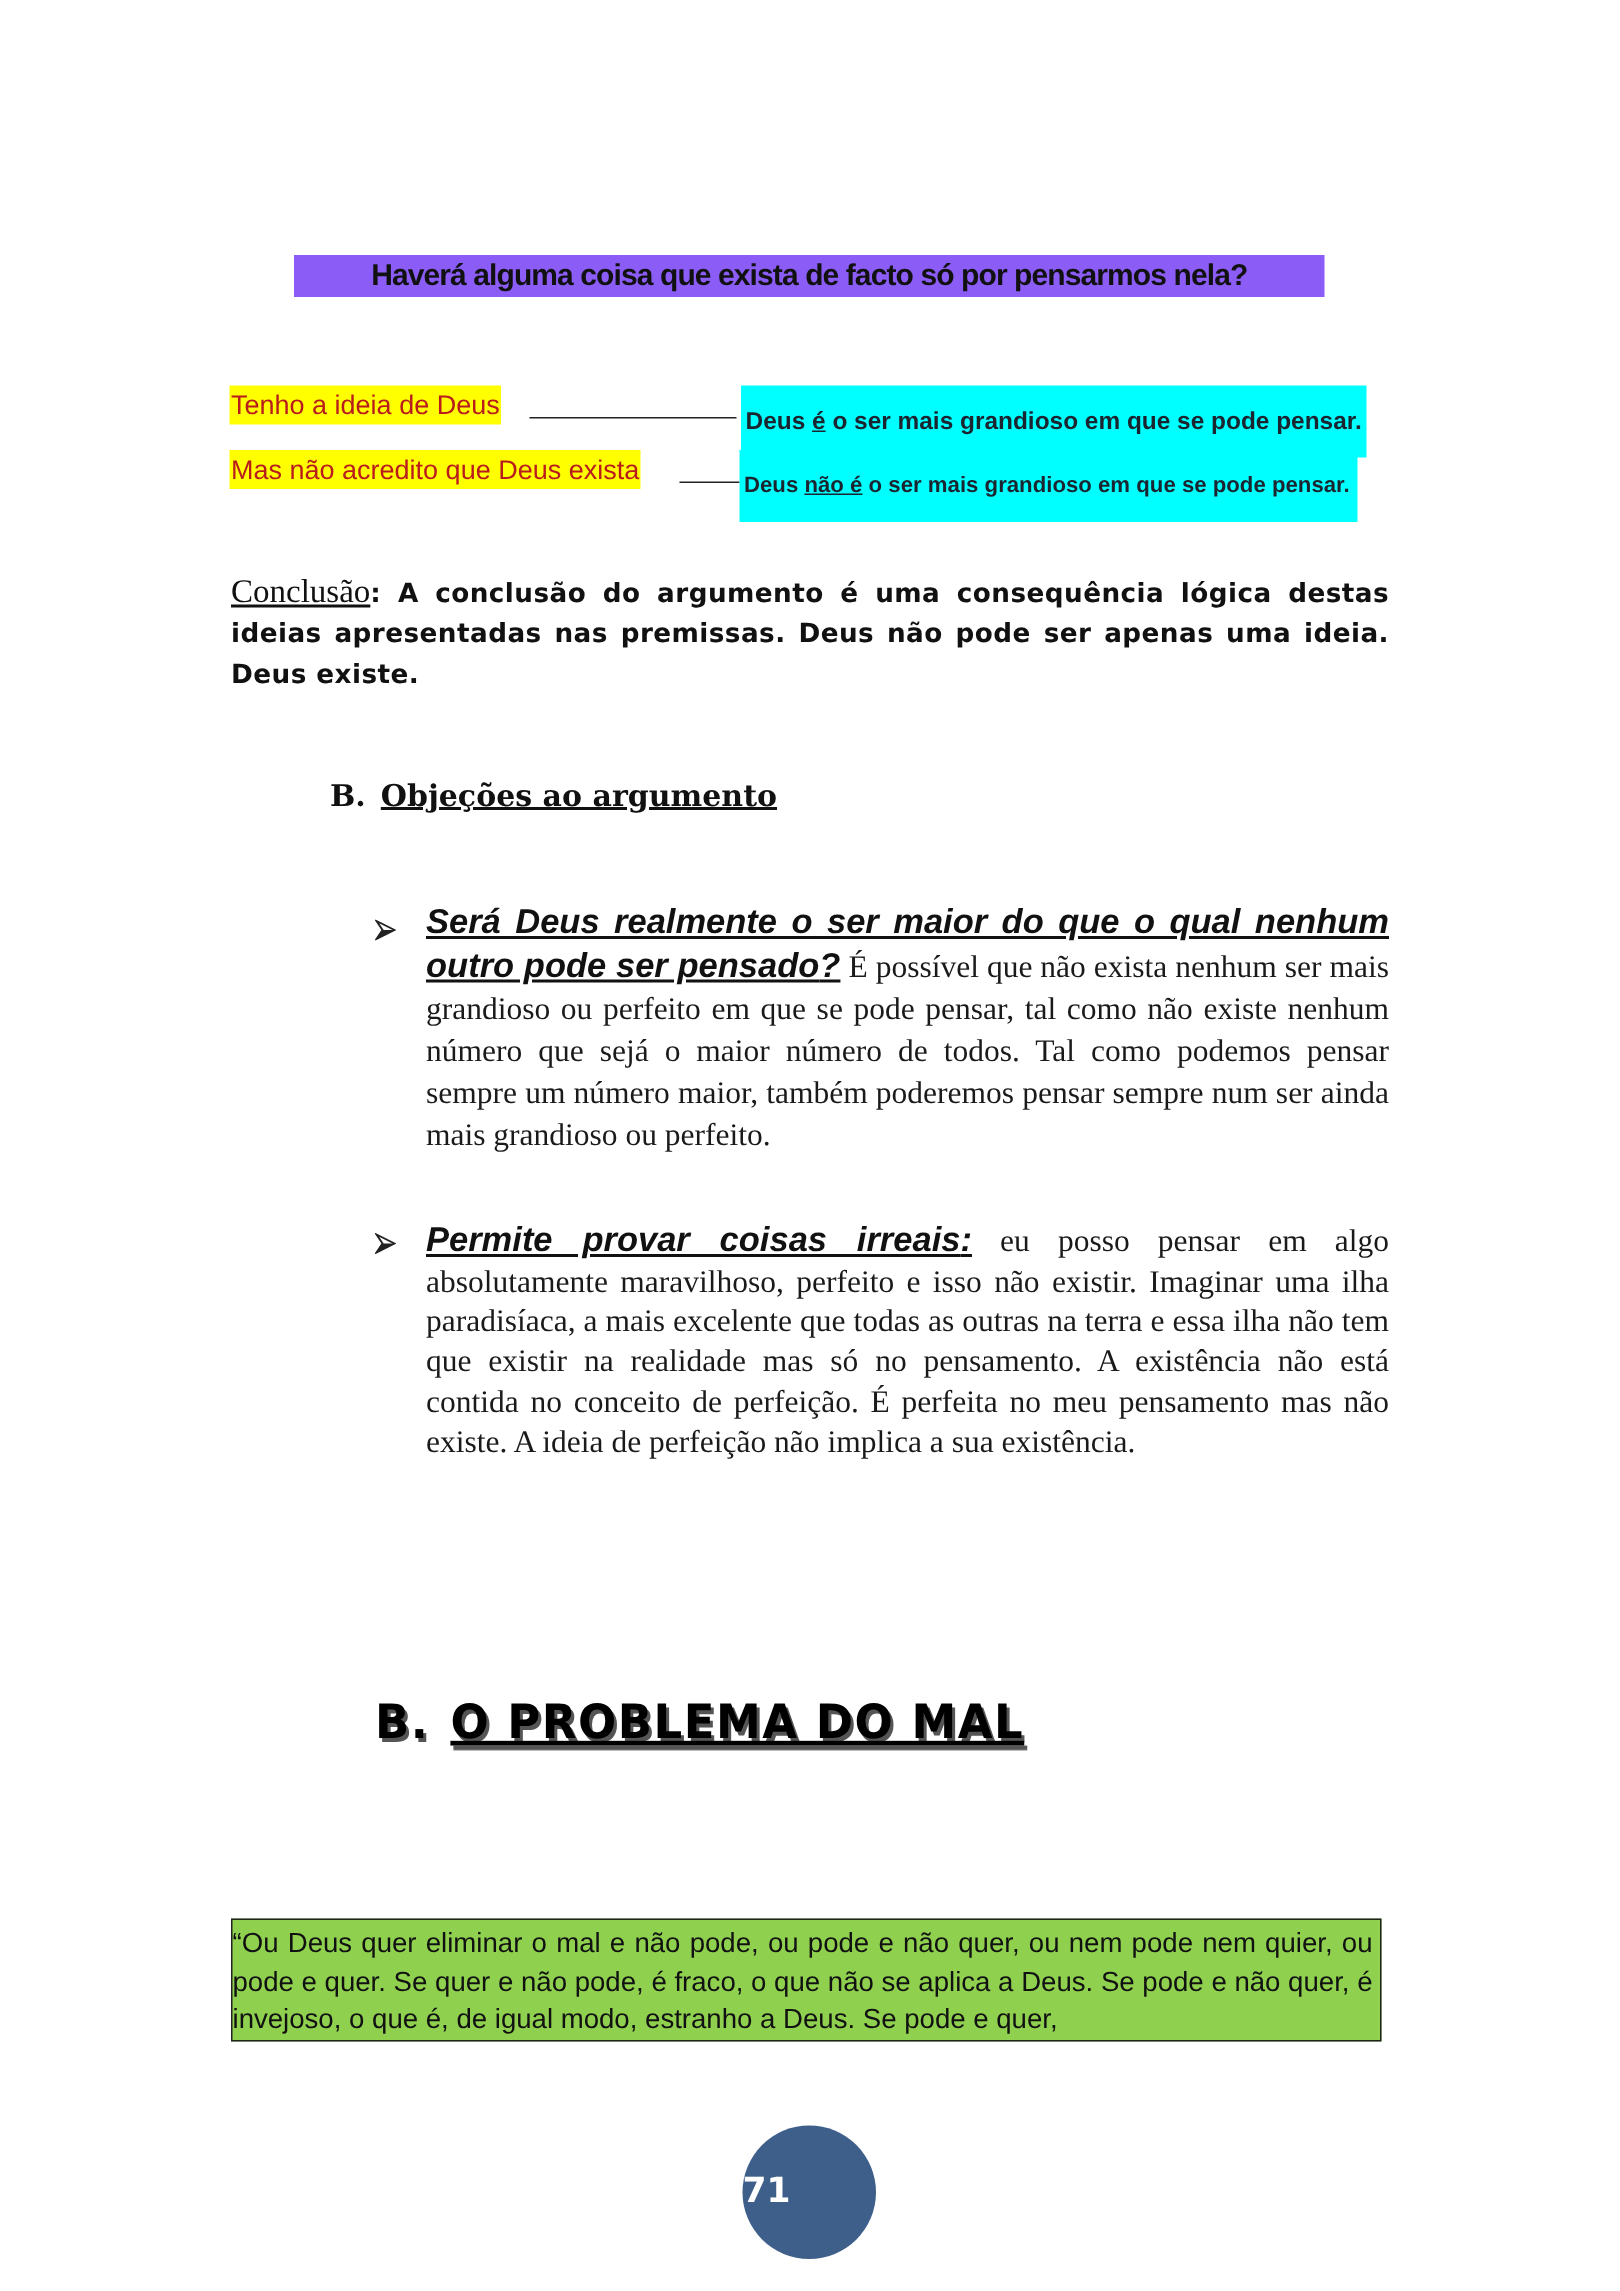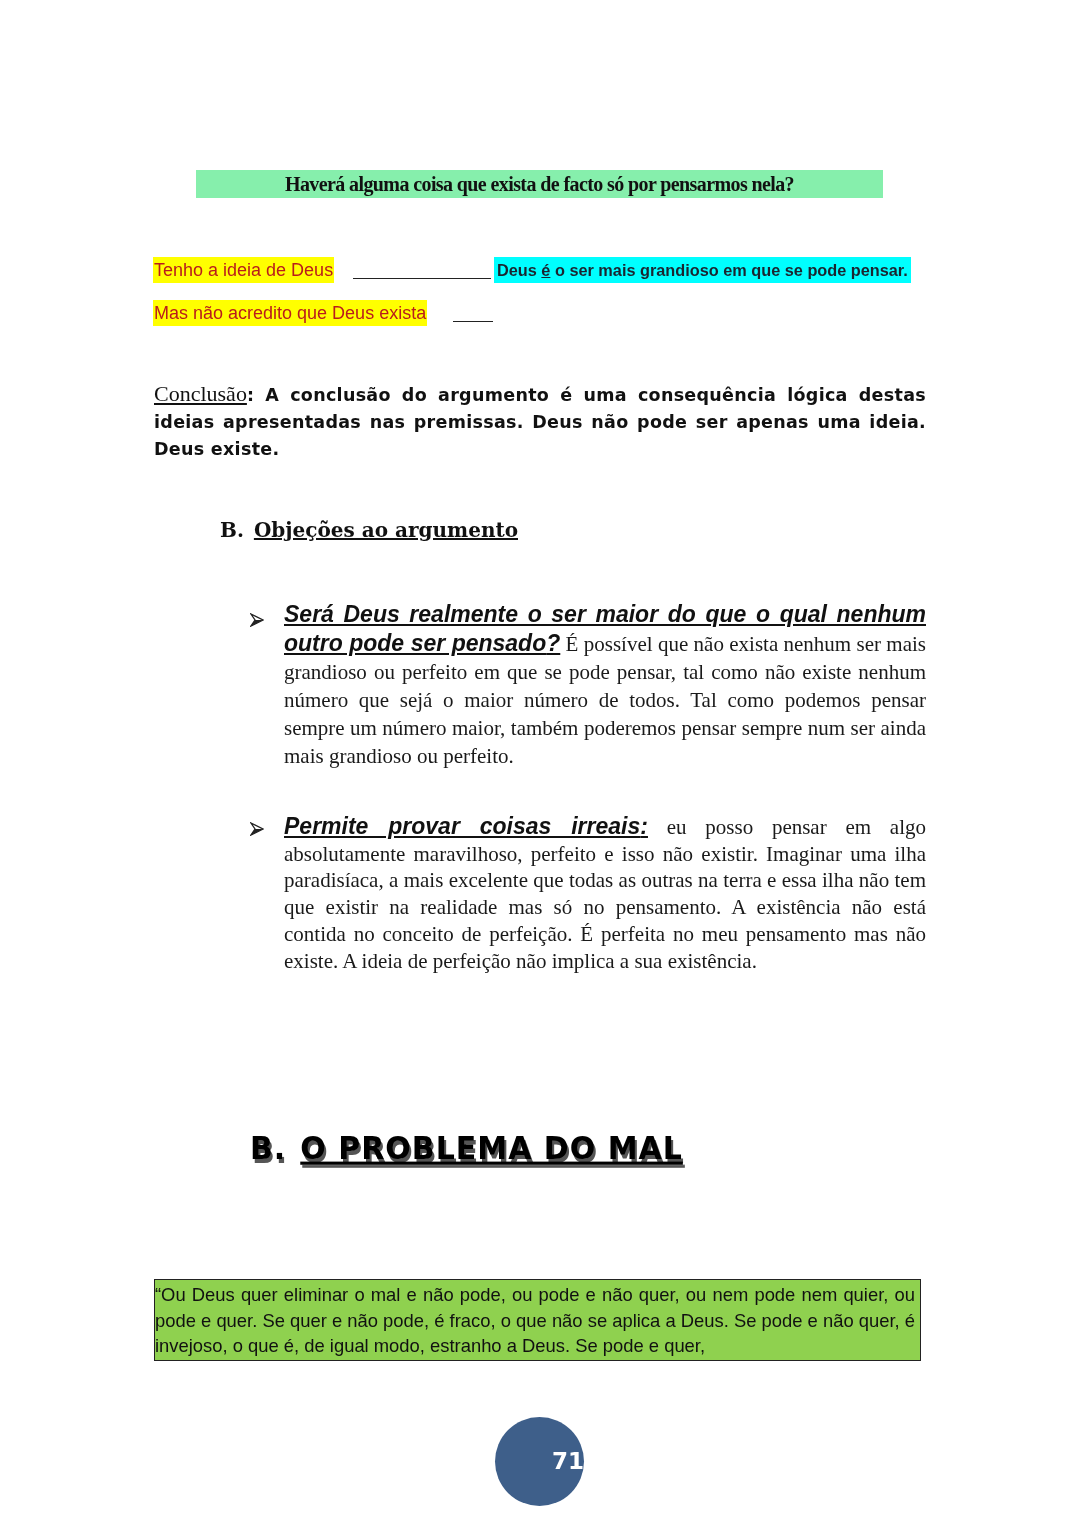--- a/index.html
+++ b/index.html
@@ -1,29 +1,29 @@
 <!DOCTYPE html>
 <html><head>
 <meta charset="utf-8">
 <style>
   html, body { margin: 0; padding: 0; background: #ffffff; }
   body { width: 1080px; height: 1527px; position: relative; overflow: hidden; color: #111; }
   .abs { position: absolute; }
 
   .question {
     left: 196px; top: 170px; height: 28px; width: 687px;
-    background: #86efac; font-family: Liberation Serif, serif; font-weight: bold;
+    background: #8b5cf6; font-family: Liberation Sans, sans-serif; font-weight: bold;
     font-size: 20px; line-height: 28px; color: #111; white-space: nowrap;
     letter-spacing: -0.6px; text-align: center;
   }
 
   .premise-row { left: 153px; width: 775px; height: 26px; font-family: "Liberation Sans", sans-serif; white-space: nowrap; }
   .premise-left { position: absolute; left: 0; top: 0; background: #ffff00; font-size: 18px; line-height: 26px; color: #b91c1c; padding: 0 1px; }
   .premise-line { position: absolute; bottom: 4px; border-bottom: 1.5px solid #222; }
-  .premise-right { position: absolute; top: 0; background: #00ffff; font-weight: bold; color: #1b2530; line-height: 26px; padding: 0 3px; }
+  .premise-right { position: absolute; top: 0; background: #00ffff; font-weight: bold; color: #1b2530; line-height: 26px; padding: 11px 3px; }
   .premise-right u { text-decoration: underline; }
 
   .conclusion {
     left: 154px; top: 380px; width: 772px;
     font-family: "DejaVu Sans", sans-serif; font-weight: bold; font-size: 17.5px;
     line-height: 27px; text-align: justify; color: #111; letter-spacing: 0.3px;
   }
   .conclusion .label { font-family: "Liberation Serif", serif; font-weight: normal; font-size: 22px; text-decoration: underline; letter-spacing: 0; }
 
   .subheading { left: 220px; top: 515px; font-family: "DejaVu Serif", serif; font-weight: bold; font-size: 20px; line-height: 30px; color: #111; }
@@ -50,37 +50,38 @@
   .quote-box {
     left: 154px; top: 1279px; width: 760px; height: 74px;
     background: #8fd14f; border: 1.5px solid #222; padding: 2px 5px 4px 0;
     font-family: "Liberation Sans", sans-serif; font-size: 18.4px; line-height: 25.5px;
     color: #111; text-align: justify; overflow: hidden;
   }
 
   .page-num {
     left: 495px; top: 1417px; width: 89px; height: 89px; border-radius: 50%;
     background: #3e5f8a; color: #ffffff; font-family: "DejaVu Sans", sans-serif; font-weight: bold;
-    font-size: 23px; line-height: 89px; text-align: right;
+    font-size: 23px; line-height: 89px; text-align: left;
   }
 </style>
 </head>
 <body>
 
 <div class="abs question">Haverá alguma coisa que exista de facto só por pensarmos nela?</div>
 
 <div class="abs premise-row" style="top:257px;">
   <span class="premise-left">Tenho a ideia de Deus</span>
   <span class="premise-line" style="left:200px; width:138px;"></span>
   <span class="premise-right" style="left:341px; font-size:16.3px;"><span>Deus </span><u>é</u><span> o ser mais grandioso em que se pode pensar.</span></span>
 </div>
 
 <div class="abs premise-row" style="top:300px;">
   <span class="premise-left">Mas não acredito que Deus exista</span>
   <span class="premise-line" style="left:300px; width:40px;"></span>
+  <span class="premise-right" style="left:340px; font-size:14.8px; padding-right:5px;"><span>Deus </span><u>não é</u><span> o ser mais grandioso em que se pode pensar.</span></span>
 </div>
 
 <div class="abs conclusion">
   <span class="label">Conclusão</span><span>: </span><span>A conclusão do argumento é uma consequência lógica destas ideias apresentadas nas premissas. Deus não pode ser apenas uma ideia. Deus existe.</span>
 </div>
 
 <div class="abs subheading">
   <span>B.</span><span class="txt">Objeções ao argumento</span>
 </div>
 

